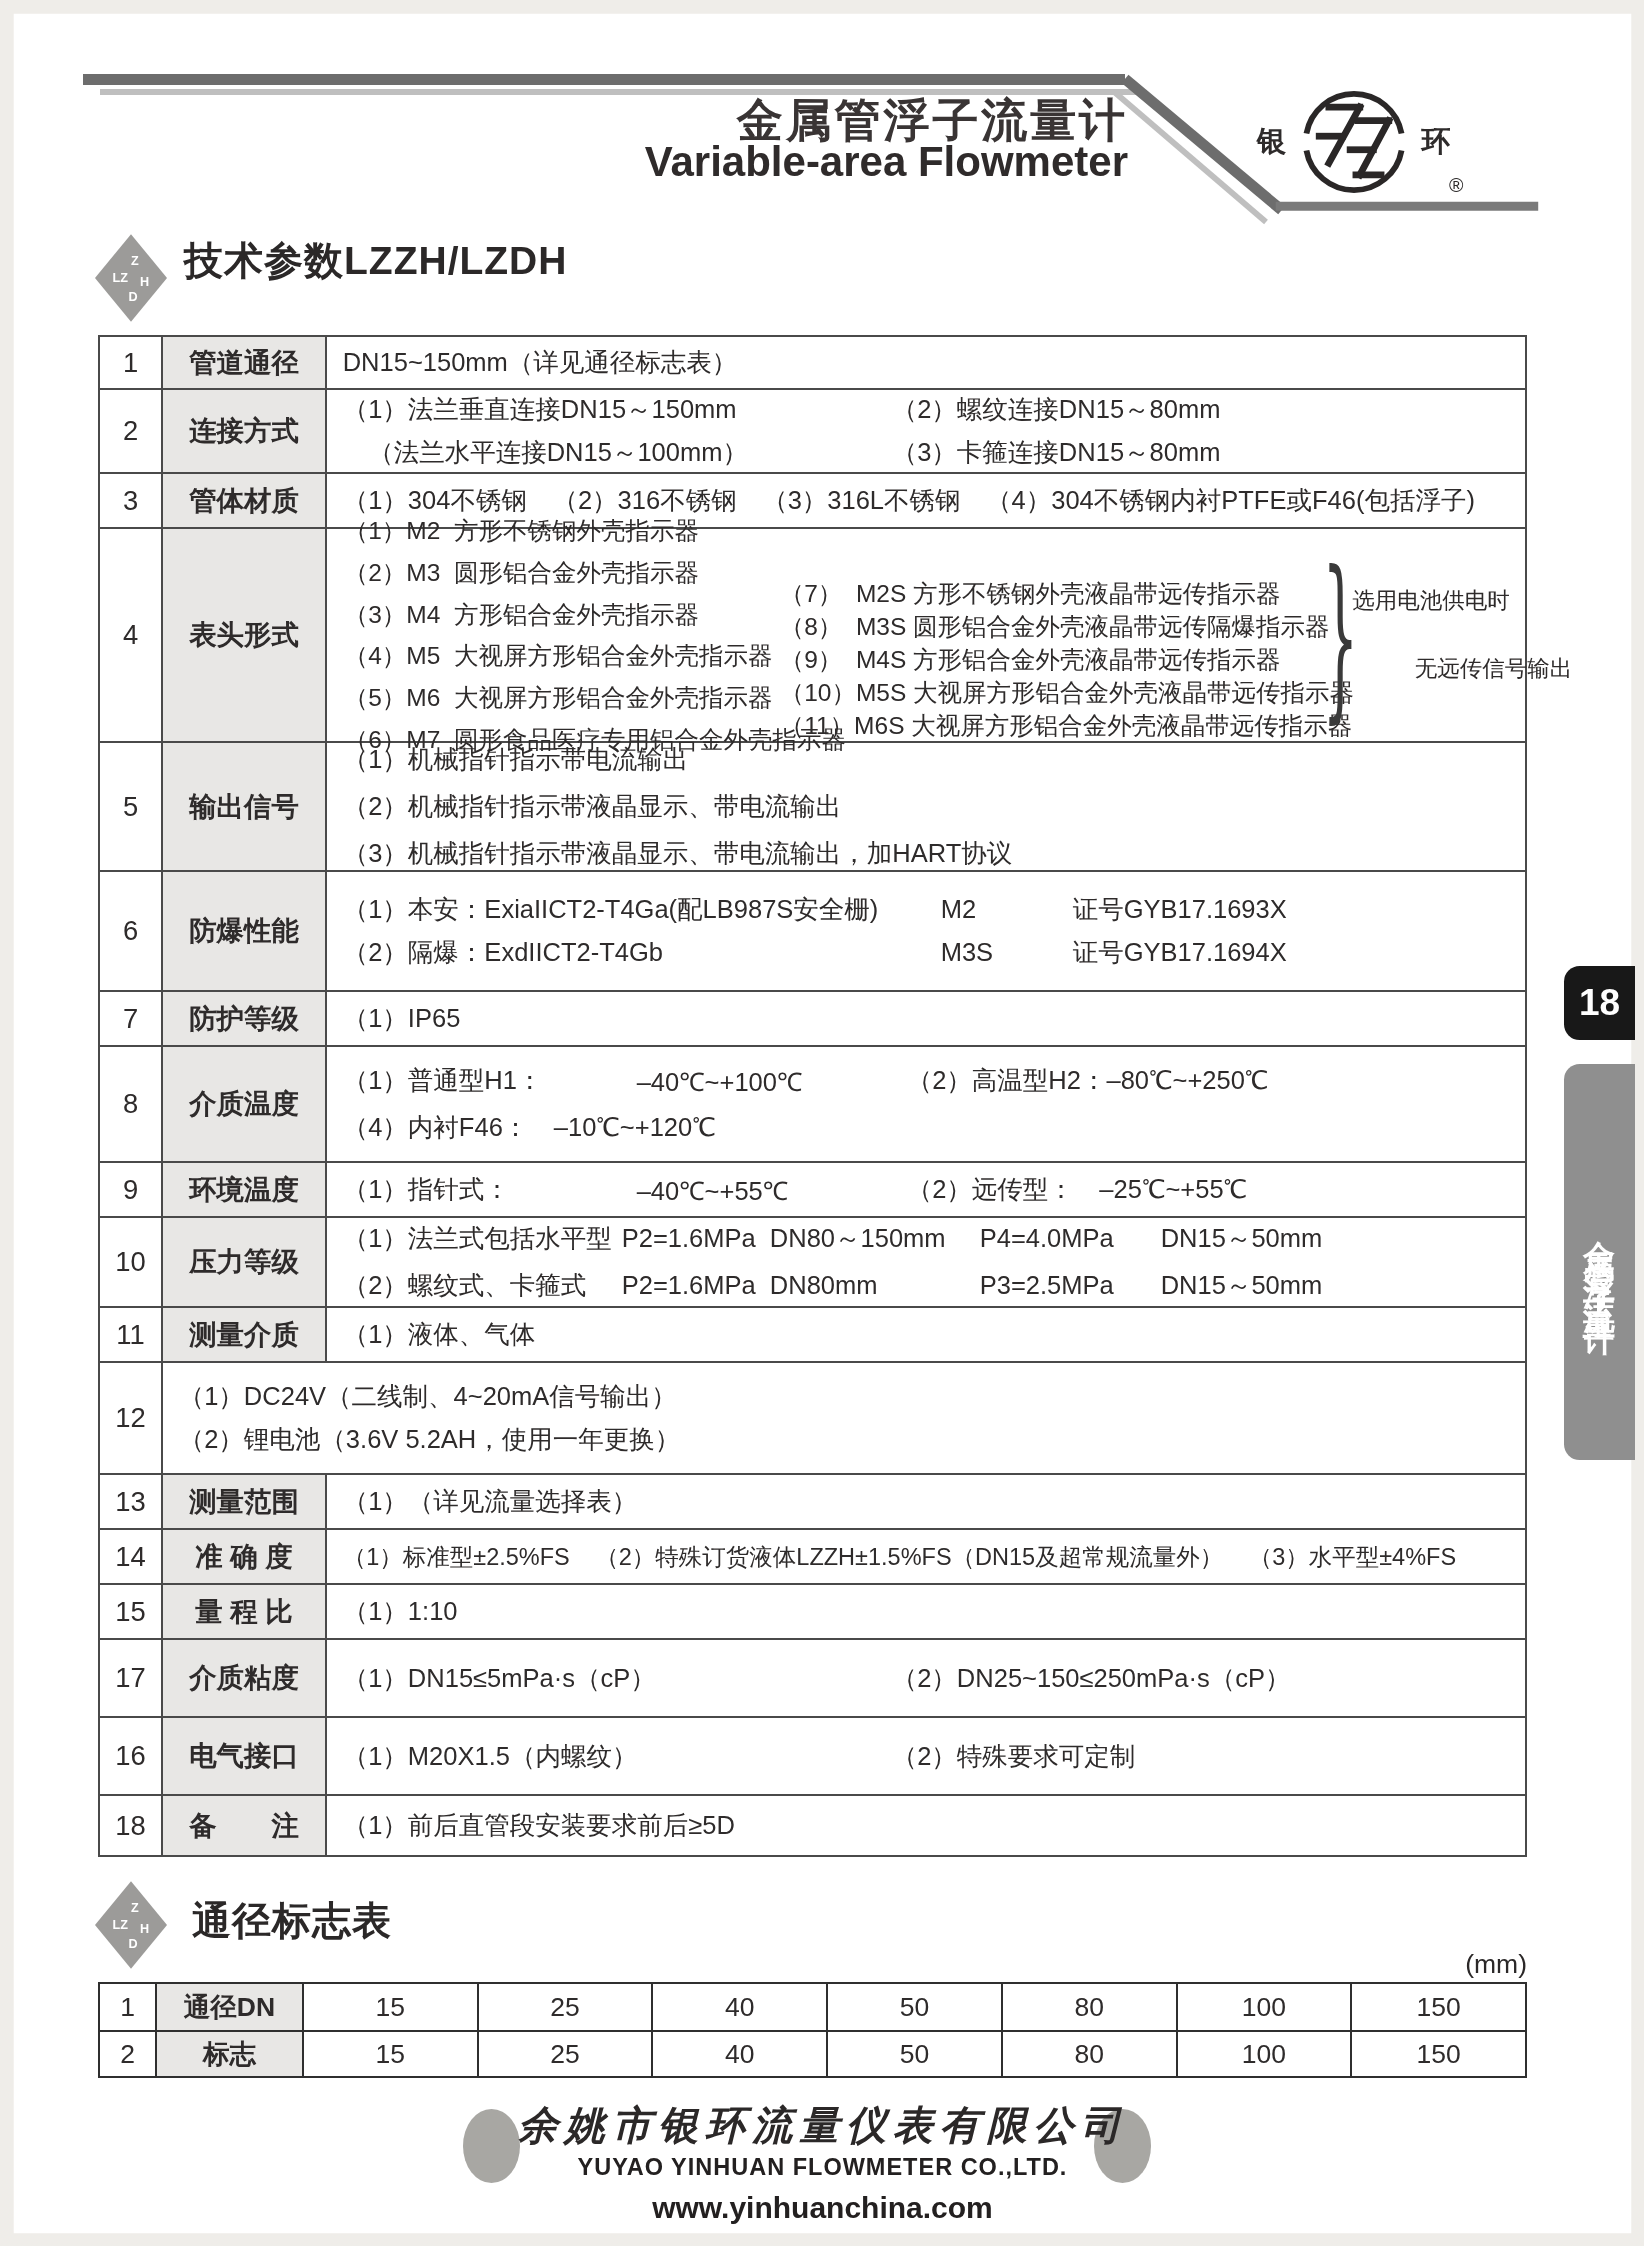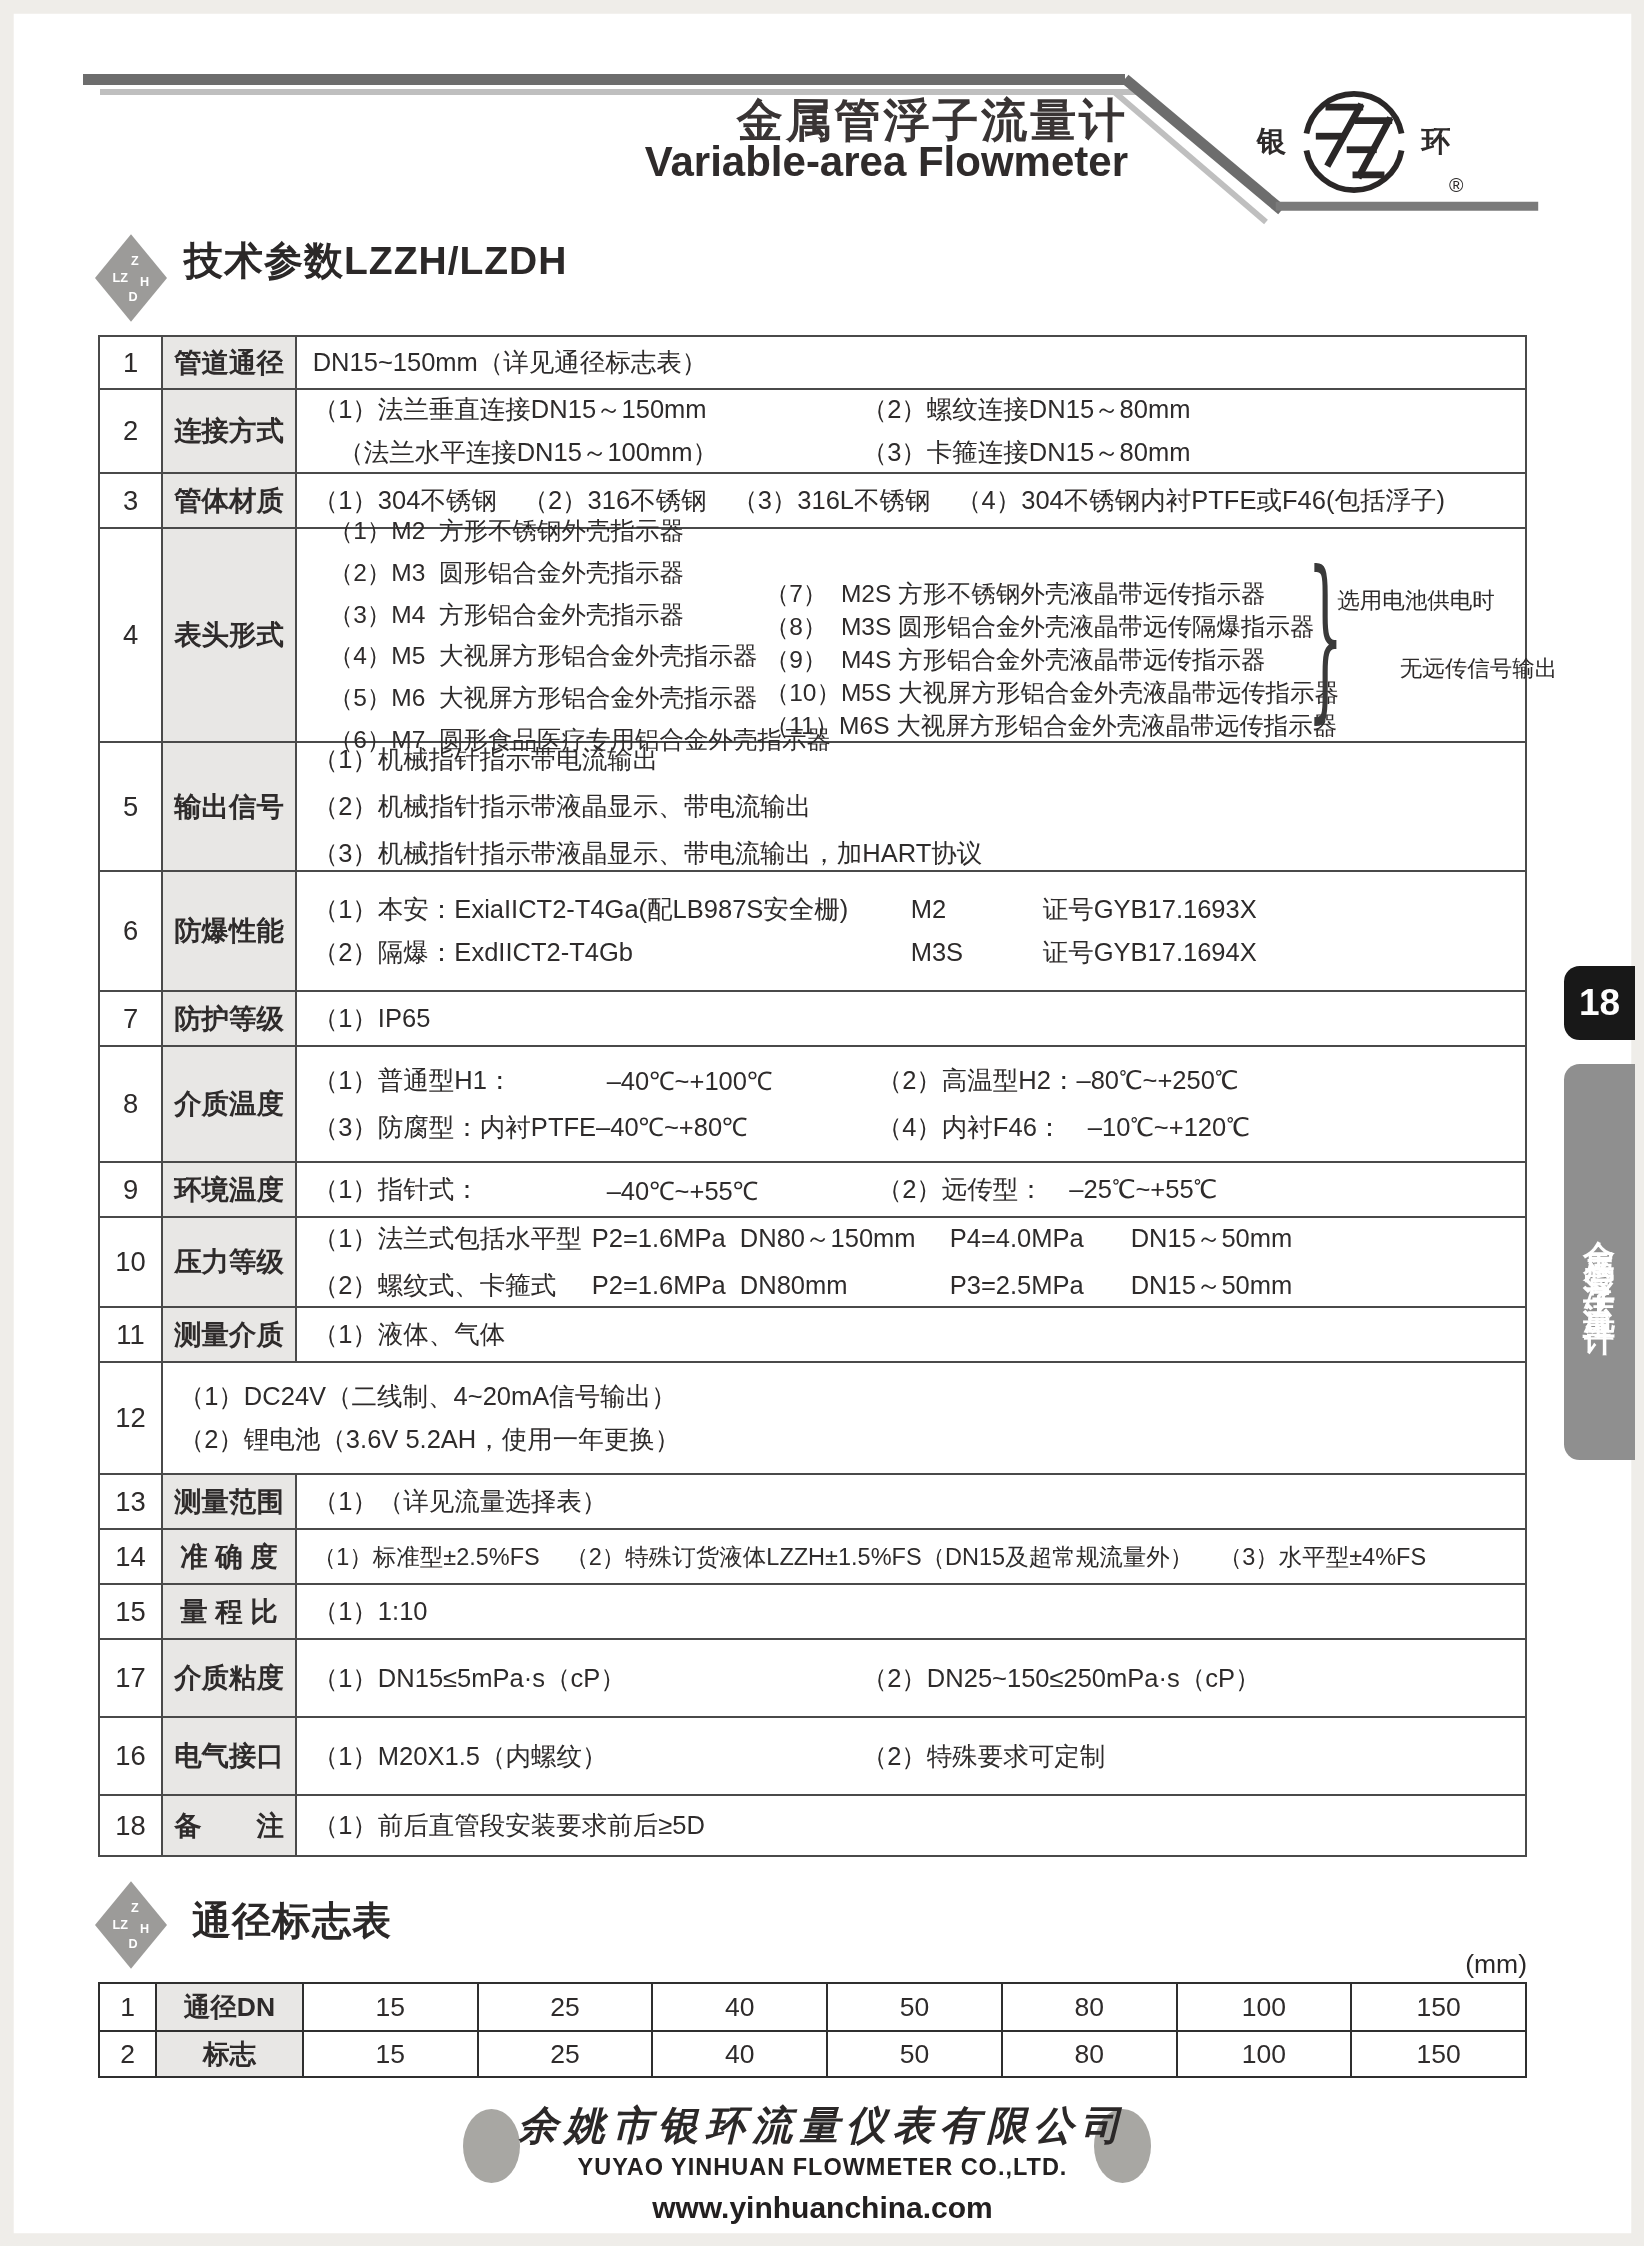--- a/index.html
+++ b/index.html
@@ -28,21 +28,21 @@
 
   
   .sec-icon{position:absolute;width:74px;height:90px;}
   .sec-title{position:absolute;font-size:39px;font-weight:bold;color:#2b2828;letter-spacing:1px;}
 
   
   .spec{position:absolute;left:98px;top:335px;width:1429px;border:2.9px solid #4a4a4a;box-sizing:border-box;background:#fff;}
   .trow{display:flex;box-sizing:border-box;}
   .trow + .trow{border-top:2px solid #4a4a4a;}
   .tnum{width:63px;flex:none;border-right:2px solid #4a4a4a;display:flex;align-items:center;justify-content:center;font-size:27.4px;box-sizing:border-box;}
-  .tlabel{width:134px;flex:none;background:#e8e7e5;border-right:2px solid #4a4a4a;display:flex;align-items:center;justify-content:center;
+  .tlabel{width:164px;flex:none;background:#e8e7e5;border-right:2px solid #4a4a4a;display:flex;align-items:center;justify-content:center;
     font-size:27.4px;font-weight:bold;box-sizing:border-box;white-space:pre;}
   .tcontent{flex:1;min-width:0;padding:5.9px 9.8px 5.9px 15.7px;display:flex;flex-direction:column;justify-content:center;font-size:25.5px;box-sizing:border-box;}
   .cline{display:flex;align-items:center;white-space:pre;} .gap12{row-gap:11.8px;} .gap16{row-gap:15.7px;gap:8px;}
   .w275{width:270px;flex:none;} .w285{width:279px;flex:none;} .w300{width:294px;flex:none;}
   .w365{width:358px;flex:none;} .w185{width:181px;flex:none;} .w575{width:564px;flex:none;}
   .w610{width:598px;flex:none;} .w135{width:132px;flex:none;}
   .cols{display:flex;}
   .colL{width:549px;flex:none;display:flex;flex-direction:column;row-gap:7.8px;}
   .colR{flex:1;display:flex;flex-direction:column;row-gap:7.8px;}
   
@@ -222,21 +222,20 @@
     <div class="trow" style="height:116px">
       <div class="tnum">8</div>
       <div class="tlabel">介质温度</div>
       <div class="tcontent gap12">
         <div class="cline">
           <span class="w300">（1）普通型H1：</span>
           <span class="w275">–40℃~+100℃</span>
           <span>（2）高温型H2：–80℃~+250℃</span>
         </div>
         <div class="cline">
-          <span class="w575">（3）防腐型：内衬PTFE–40℃~+80℃</span>
           <span>（4）内衬F46：　–10℃~+120℃</span>
         </div>
       </div>
     </div>
 
     <div class="trow" style="height:55px">
       <div class="tnum">9</div>
       <div class="tlabel">环境温度</div>
       <div class="tcontent">
         <div class="cline">

